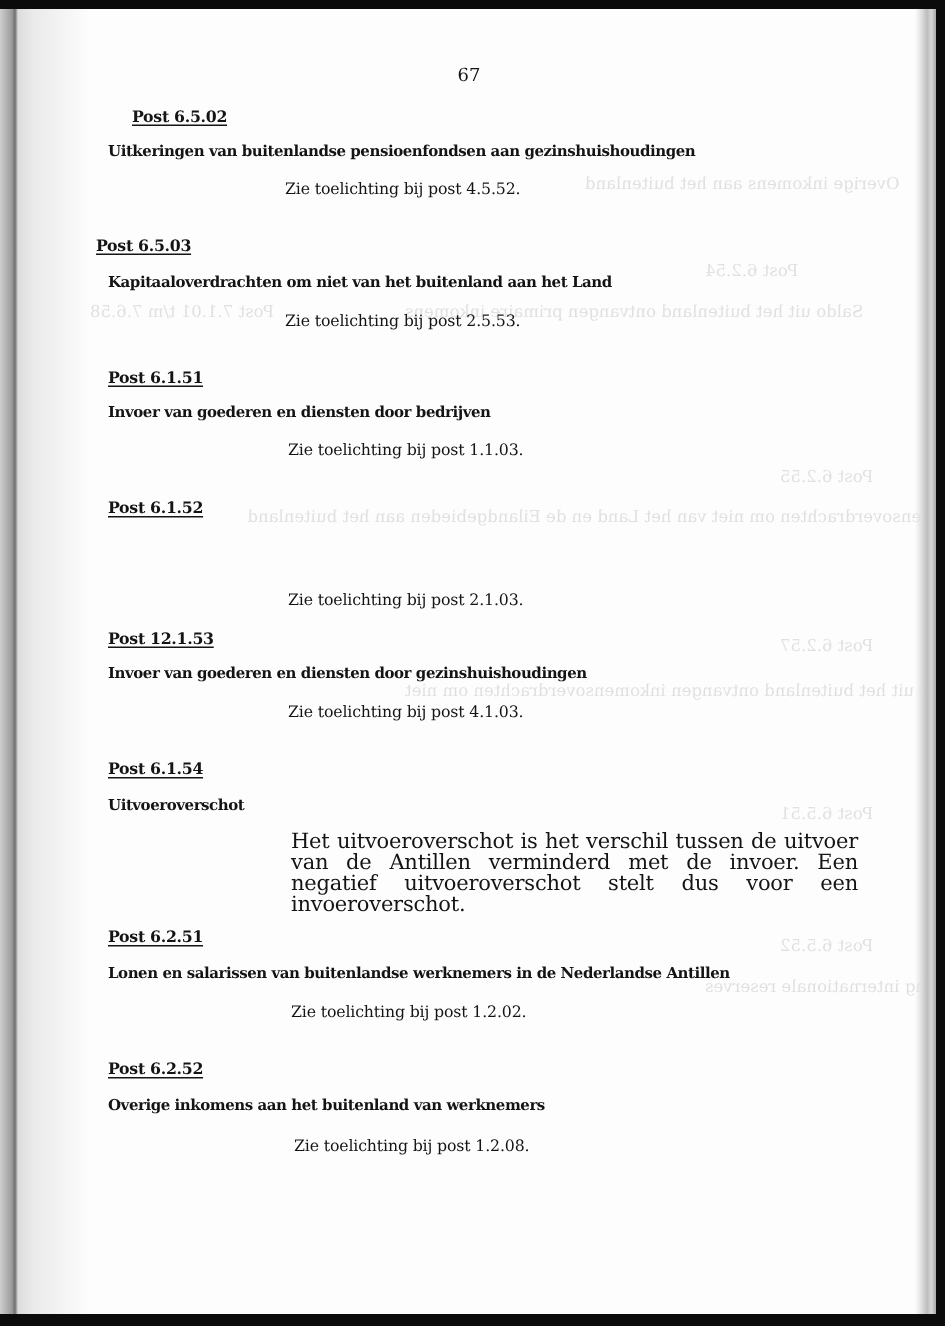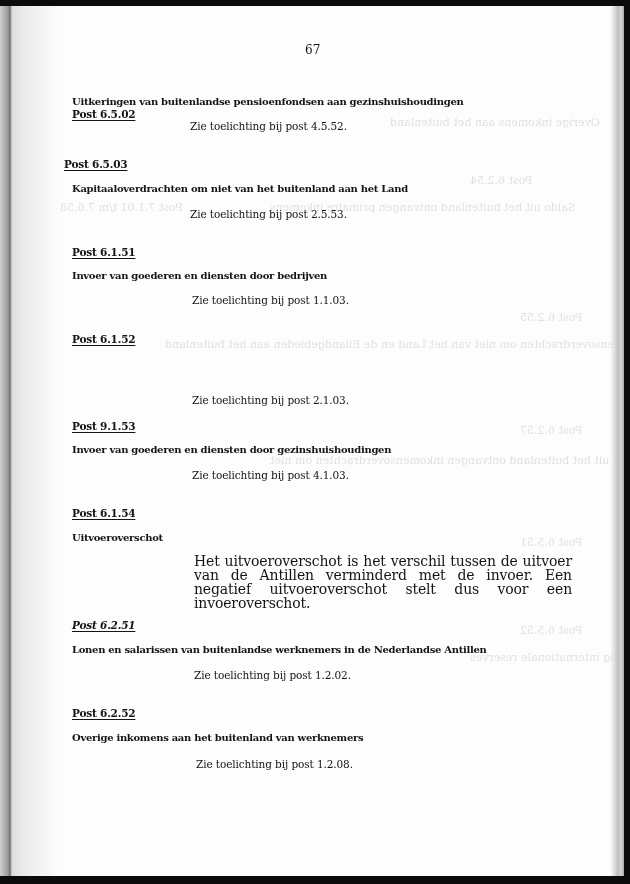--- a/index.html
+++ b/index.html
@@ -109,44 +109,44 @@
     <div class="ghost" style="left:520px; top:305px;">Post 6.2.55</div>
     <div class="ghost" style="left:165px; top:332px;">Inkomensoverdrachten om niet van het Land en de Eilandgebieden aan het buitenland</div>
     <div class="ghost" style="left:520px; top:418px;">Post 6.2.57</div>
     <div class="ghost" style="left:270px; top:448px;">Saldo uit het buitenland ontvangen inkomensoverdrachten om niet</div>
     <div class="ghost" style="left:520px; top:530px;">Post 6.5.51</div>
     <div class="ghost" style="left:520px; top:618px;">Post 6.5.52</div>
     <div class="ghost" style="left:470px; top:645px;">Toeneming internationale reserves</div>
 
     <div class="txt page-number">67</div>
 
-    <div class="txt post-label" style="left:72px; top:66px;margin-top:36px;">Post 6.5.02</div>
+    <div class="txt post-label" style="left:88px; top:66px;">Post 6.5.02</div>
     <div class="txt post-title" style="left:72px; top:90px;">Uitkeringen van buitenlandse pensioenfondsen aan gezinshuishoudingen</div>
     <div class="txt ref-text" style="left:190px; top:114px;">Zie toelichting bij post 4.5.52.</div>
 
     <div class="txt post-label" style="left:64px; top:152px;">Post 6.5.03</div>
     <div class="txt post-title" style="left:72px; top:177px;">Kapitaaloverdrachten om niet van het buitenland aan het Land</div>
     <div class="txt ref-text" style="left:190px; top:202px;">Zie toelichting bij post 2.5.53.</div>
 
     <div class="txt post-label" style="left:72px; top:240px;">Post 6.1.51</div>
     <div class="txt post-title" style="left:72px; top:264px;">Invoer van goederen en diensten door bedrijven</div>
     <div class="txt ref-text" style="left:192px; top:288px;">Zie toelichting bij post 1.1.03.</div>
 
     <div class="txt post-label" style="left:72px; top:327px;">Post 6.1.52</div>
     <div class="txt ref-text" style="left:192px; top:388px;">Zie toelichting bij post 2.1.03.</div>
 
-    <div class="txt post-label" style="left:72px; top:414px;">Post 9.1.53</div>
+    <div class="txt post-label" style="left:72px; top:414px;">Post 12.1.53</div>
     <div class="txt post-title" style="left:72px; top:438px;">Invoer van goederen en diensten door gezinshuishoudingen</div>
     <div class="txt ref-text" style="left:192px; top:463px;">Zie toelichting bij post 4.1.03.</div>
 
     <div class="txt post-label" style="left:72px; top:501px;">Post 6.1.54</div>
     <div class="txt post-title" style="left:72px; top:526px;">Uitvoeroverschot</div>
     <div class="para" style="left:194px; top:548px;">Het uitvoeroverschot is het verschil tussen de uitvoer van de Antillen verminderd met de invoer. Een negatief uitvoeroverschot stelt dus voor een invoeroverschot.</div>
 
-    <div class="txt post-label" style="left:72px; top:613px;font-style:italic;">Post 6.2.51</div>
+    <div class="txt post-label" style="left:72px; top:613px;">Post 6.2.51</div>
     <div class="txt post-title" style="left:72px; top:638px;">Lonen en salarissen van buitenlandse werknemers in de Nederlandse Antillen</div>
     <div class="txt ref-text" style="left:194px; top:663px;">Zie toelichting bij post 1.2.02.</div>
 
     <div class="txt post-label" style="left:72px; top:701px;">Post 6.2.52</div>
     <div class="txt post-title" style="left:72px; top:726px;">Overige inkomens aan het buitenland van werknemers</div>
     <div class="txt ref-text" style="left:196px; top:752px;">Zie toelichting bij post 1.2.08.</div>
 
   </div>
 </div>
 

